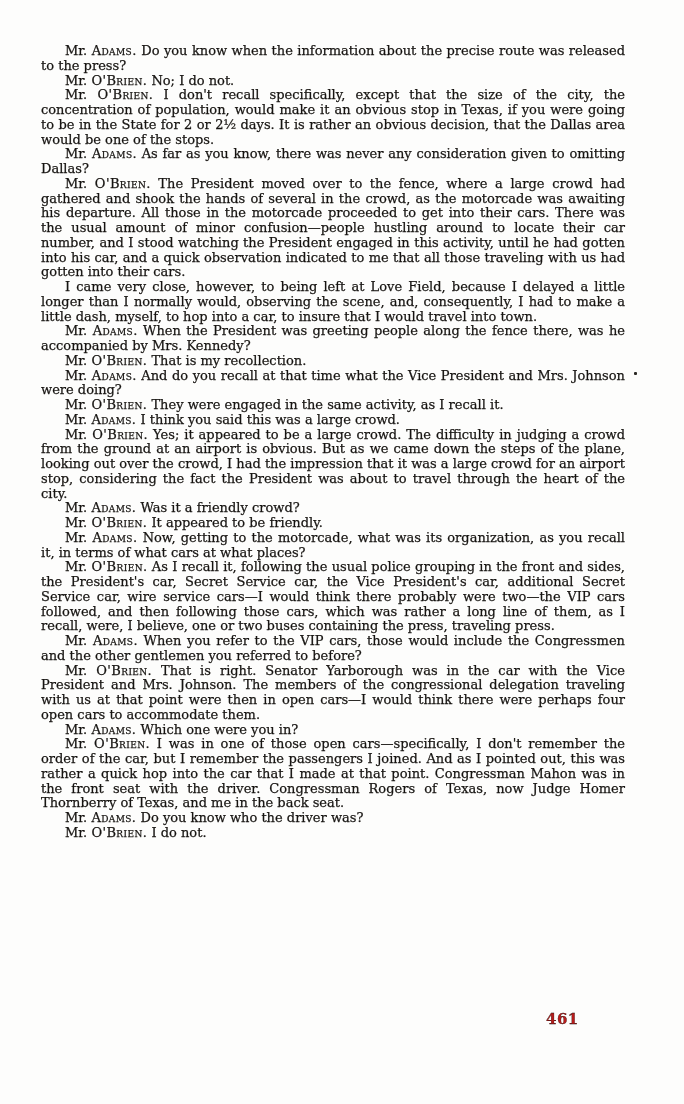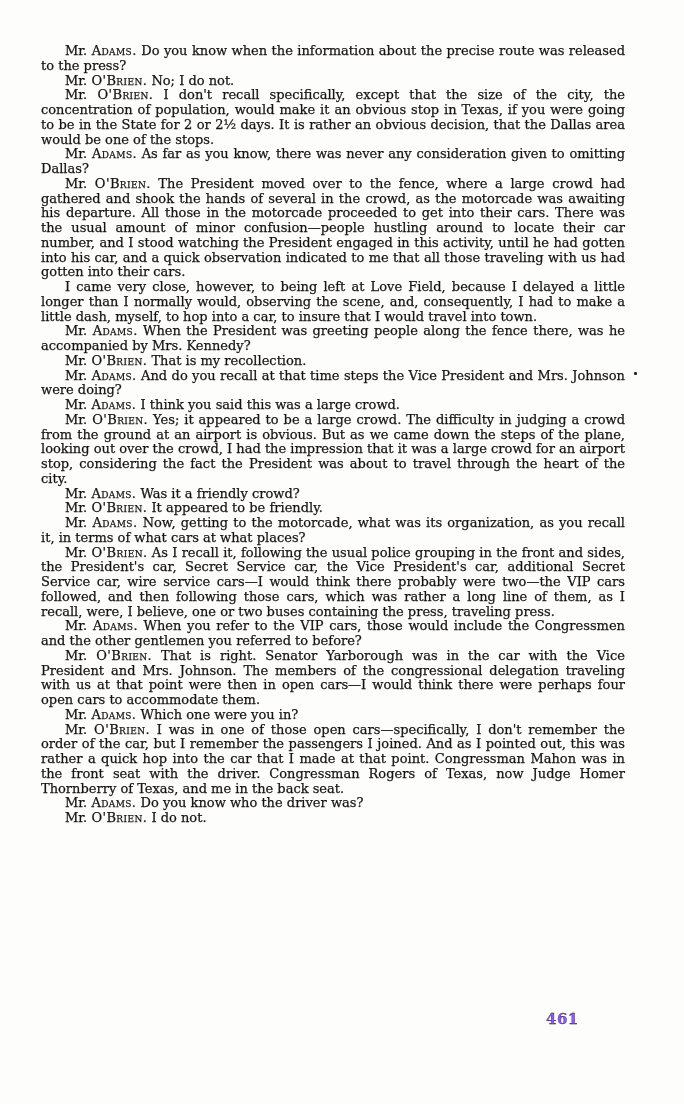--- a/index.html
+++ b/index.html
@@ -36,21 +36,21 @@
     font-variant: small-caps;
     letter-spacing: 0.4px;
   }
   .page-number {
     position: absolute;
     left: 546px;
     top: 1010px;
     font-size: 15px;
     font-weight: bold;
     letter-spacing: 0.5px;
-    color: #8b5cf6;
+    color: #b91c1c;
     -webkit-text-stroke: 0.3px #1a1713;
   }
   .scan-artifact-dot {
     position: absolute;
     left: 634px;
     top: 372px;
     width: 3px;
     height: 3px;
     background: #2a2824;
     border-radius: 1px;
@@ -62,21 +62,22 @@
 <div class="page">
   <div class="text-block" id="transcript">
       <p class="para"><span class="speaker"><span class="speaker-prefix">Mr.</span> <span class="speaker-name">Adams.</span></span> <span class="paragraph-text">Do you know when the information about the precise route was released to the press?</span></p>
       <p class="para"><span class="speaker"><span class="speaker-prefix">Mr.</span> <span class="speaker-name">O'Brien.</span></span> <span class="paragraph-text">No; I do not.</span></p>
       <p class="para"><span class="speaker"><span class="speaker-prefix">Mr.</span> <span class="speaker-name">O'Brien.</span></span> <span class="paragraph-text">I don't recall specifically, except that the size of the city, the concentration of population, would make it an obvious stop in Texas, if you were going to be in the State for 2 or 2½ days.  It is rather an obvious decision, that the Dallas area would be one of the stops.</span></p>
       <p class="para"><span class="speaker"><span class="speaker-prefix">Mr.</span> <span class="speaker-name">Adams.</span></span> <span class="paragraph-text">As far as you know, there was never any consideration given to omitting Dallas?</span></p>
       <p class="para"><span class="speaker"><span class="speaker-prefix">Mr.</span> <span class="speaker-name">O'Brien.</span></span> <span class="paragraph-text">The President moved over to the fence, where a large crowd had gathered and shook the hands of several in the crowd, as the motorcade was awaiting his departure.  All those in the motorcade proceeded to get into their cars.  There was the usual amount of minor confusion—people hustling around to locate their car number, and I stood watching the President engaged in this activity, until he had gotten into his car, and a quick observation indicated to me that all those traveling with us had gotten into their cars.</span></p>
       <p class="para"> <span class="paragraph-text">I came very close, however, to being left at Love Field, because I delayed a little longer than I normally would, observing the scene, and, consequently, I had to make a little dash, myself, to hop into a car, to insure that I would travel into town.</span></p>
       <p class="para"><span class="speaker"><span class="speaker-prefix">Mr.</span> <span class="speaker-name">Adams.</span></span> <span class="paragraph-text">When the President was greeting people along the fence there, was he accompanied by Mrs. Kennedy?</span></p>
       <p class="para"><span class="speaker"><span class="speaker-prefix">Mr.</span> <span class="speaker-name">O'Brien.</span></span> <span class="paragraph-text">That is my recollection.</span></p>
-      <p class="para"><span class="speaker"><span class="speaker-prefix">Mr.</span> <span class="speaker-name">Adams.</span></span> <span class="paragraph-text">And do you recall at that time steps the Vice President and Mrs. Johnson were doing?</span></p>
+      <p class="para"><span class="speaker"><span class="speaker-prefix">Mr.</span> <span class="speaker-name">Adams.</span></span> <span class="paragraph-text">And do you recall at that time what the Vice President and Mrs. Johnson were doing?</span></p>
+      <p class="para"><span class="speaker"><span class="speaker-prefix">Mr.</span> <span class="speaker-name">O'Brien.</span></span> <span class="paragraph-text">They were engaged in the same activity, as I recall it.</span></p>
       <p class="para"><span class="speaker"><span class="speaker-prefix">Mr.</span> <span class="speaker-name">Adams.</span></span> <span class="paragraph-text">I think you said this was a large crowd.</span></p>
       <p class="para"><span class="speaker"><span class="speaker-prefix">Mr.</span> <span class="speaker-name">O'Brien.</span></span> <span class="paragraph-text">Yes; it appeared to be a large crowd.  The difficulty in judging a crowd from the ground at an airport is obvious.  But as we came down the steps of the plane, looking out over the crowd, I had the impression that it was a large crowd for an airport stop, considering the fact the President was about to travel through the heart of the city.</span></p>
       <p class="para"><span class="speaker"><span class="speaker-prefix">Mr.</span> <span class="speaker-name">Adams.</span></span> <span class="paragraph-text">Was it a friendly crowd?</span></p>
       <p class="para"><span class="speaker"><span class="speaker-prefix">Mr.</span> <span class="speaker-name">O'Brien.</span></span> <span class="paragraph-text">It appeared to be friendly.</span></p>
       <p class="para"><span class="speaker"><span class="speaker-prefix">Mr.</span> <span class="speaker-name">Adams.</span></span> <span class="paragraph-text">Now, getting to the motorcade, what was its organization, as you recall it, in terms of what cars at what places?</span></p>
       <p class="para"><span class="speaker"><span class="speaker-prefix">Mr.</span> <span class="speaker-name">O'Brien.</span></span> <span class="paragraph-text">As I recall it, following the usual police grouping in the front and sides, the President's car, Secret Service car, the Vice President's car, additional Secret Service car, wire service cars—I would think there probably were two—the VIP cars followed, and then following those cars, which was rather a long line of them, as I recall, were, I believe, one or two buses containing the press, traveling press.</span></p>
       <p class="para"><span class="speaker"><span class="speaker-prefix">Mr.</span> <span class="speaker-name">Adams.</span></span> <span class="paragraph-text">When you refer to the VIP cars, those would include the Congressmen and the other gentlemen you referred to before?</span></p>
       <p class="para"><span class="speaker"><span class="speaker-prefix">Mr.</span> <span class="speaker-name">O'Brien.</span></span> <span class="paragraph-text">That is right.  Senator Yarborough was in the car with the Vice President and Mrs. Johnson.  The members of the congressional delegation traveling with us at that point were then in open cars—I would think there were perhaps four open cars to accommodate them.</span></p>
       <p class="para"><span class="speaker"><span class="speaker-prefix">Mr.</span> <span class="speaker-name">Adams.</span></span> <span class="paragraph-text">Which one were you in?</span></p>
       <p class="para"><span class="speaker"><span class="speaker-prefix">Mr.</span> <span class="speaker-name">O'Brien.</span></span> <span class="paragraph-text">I was in one of those open cars—specifically, I don't remember the order of the car, but I remember the passengers I joined.  And as I pointed out, this was rather a quick hop into the car that I made at that point.  Congressman Mahon was in the front seat with the driver.  Congressman Rogers of Texas, now Judge Homer Thornberry of Texas, and me in the back seat.</span></p>

